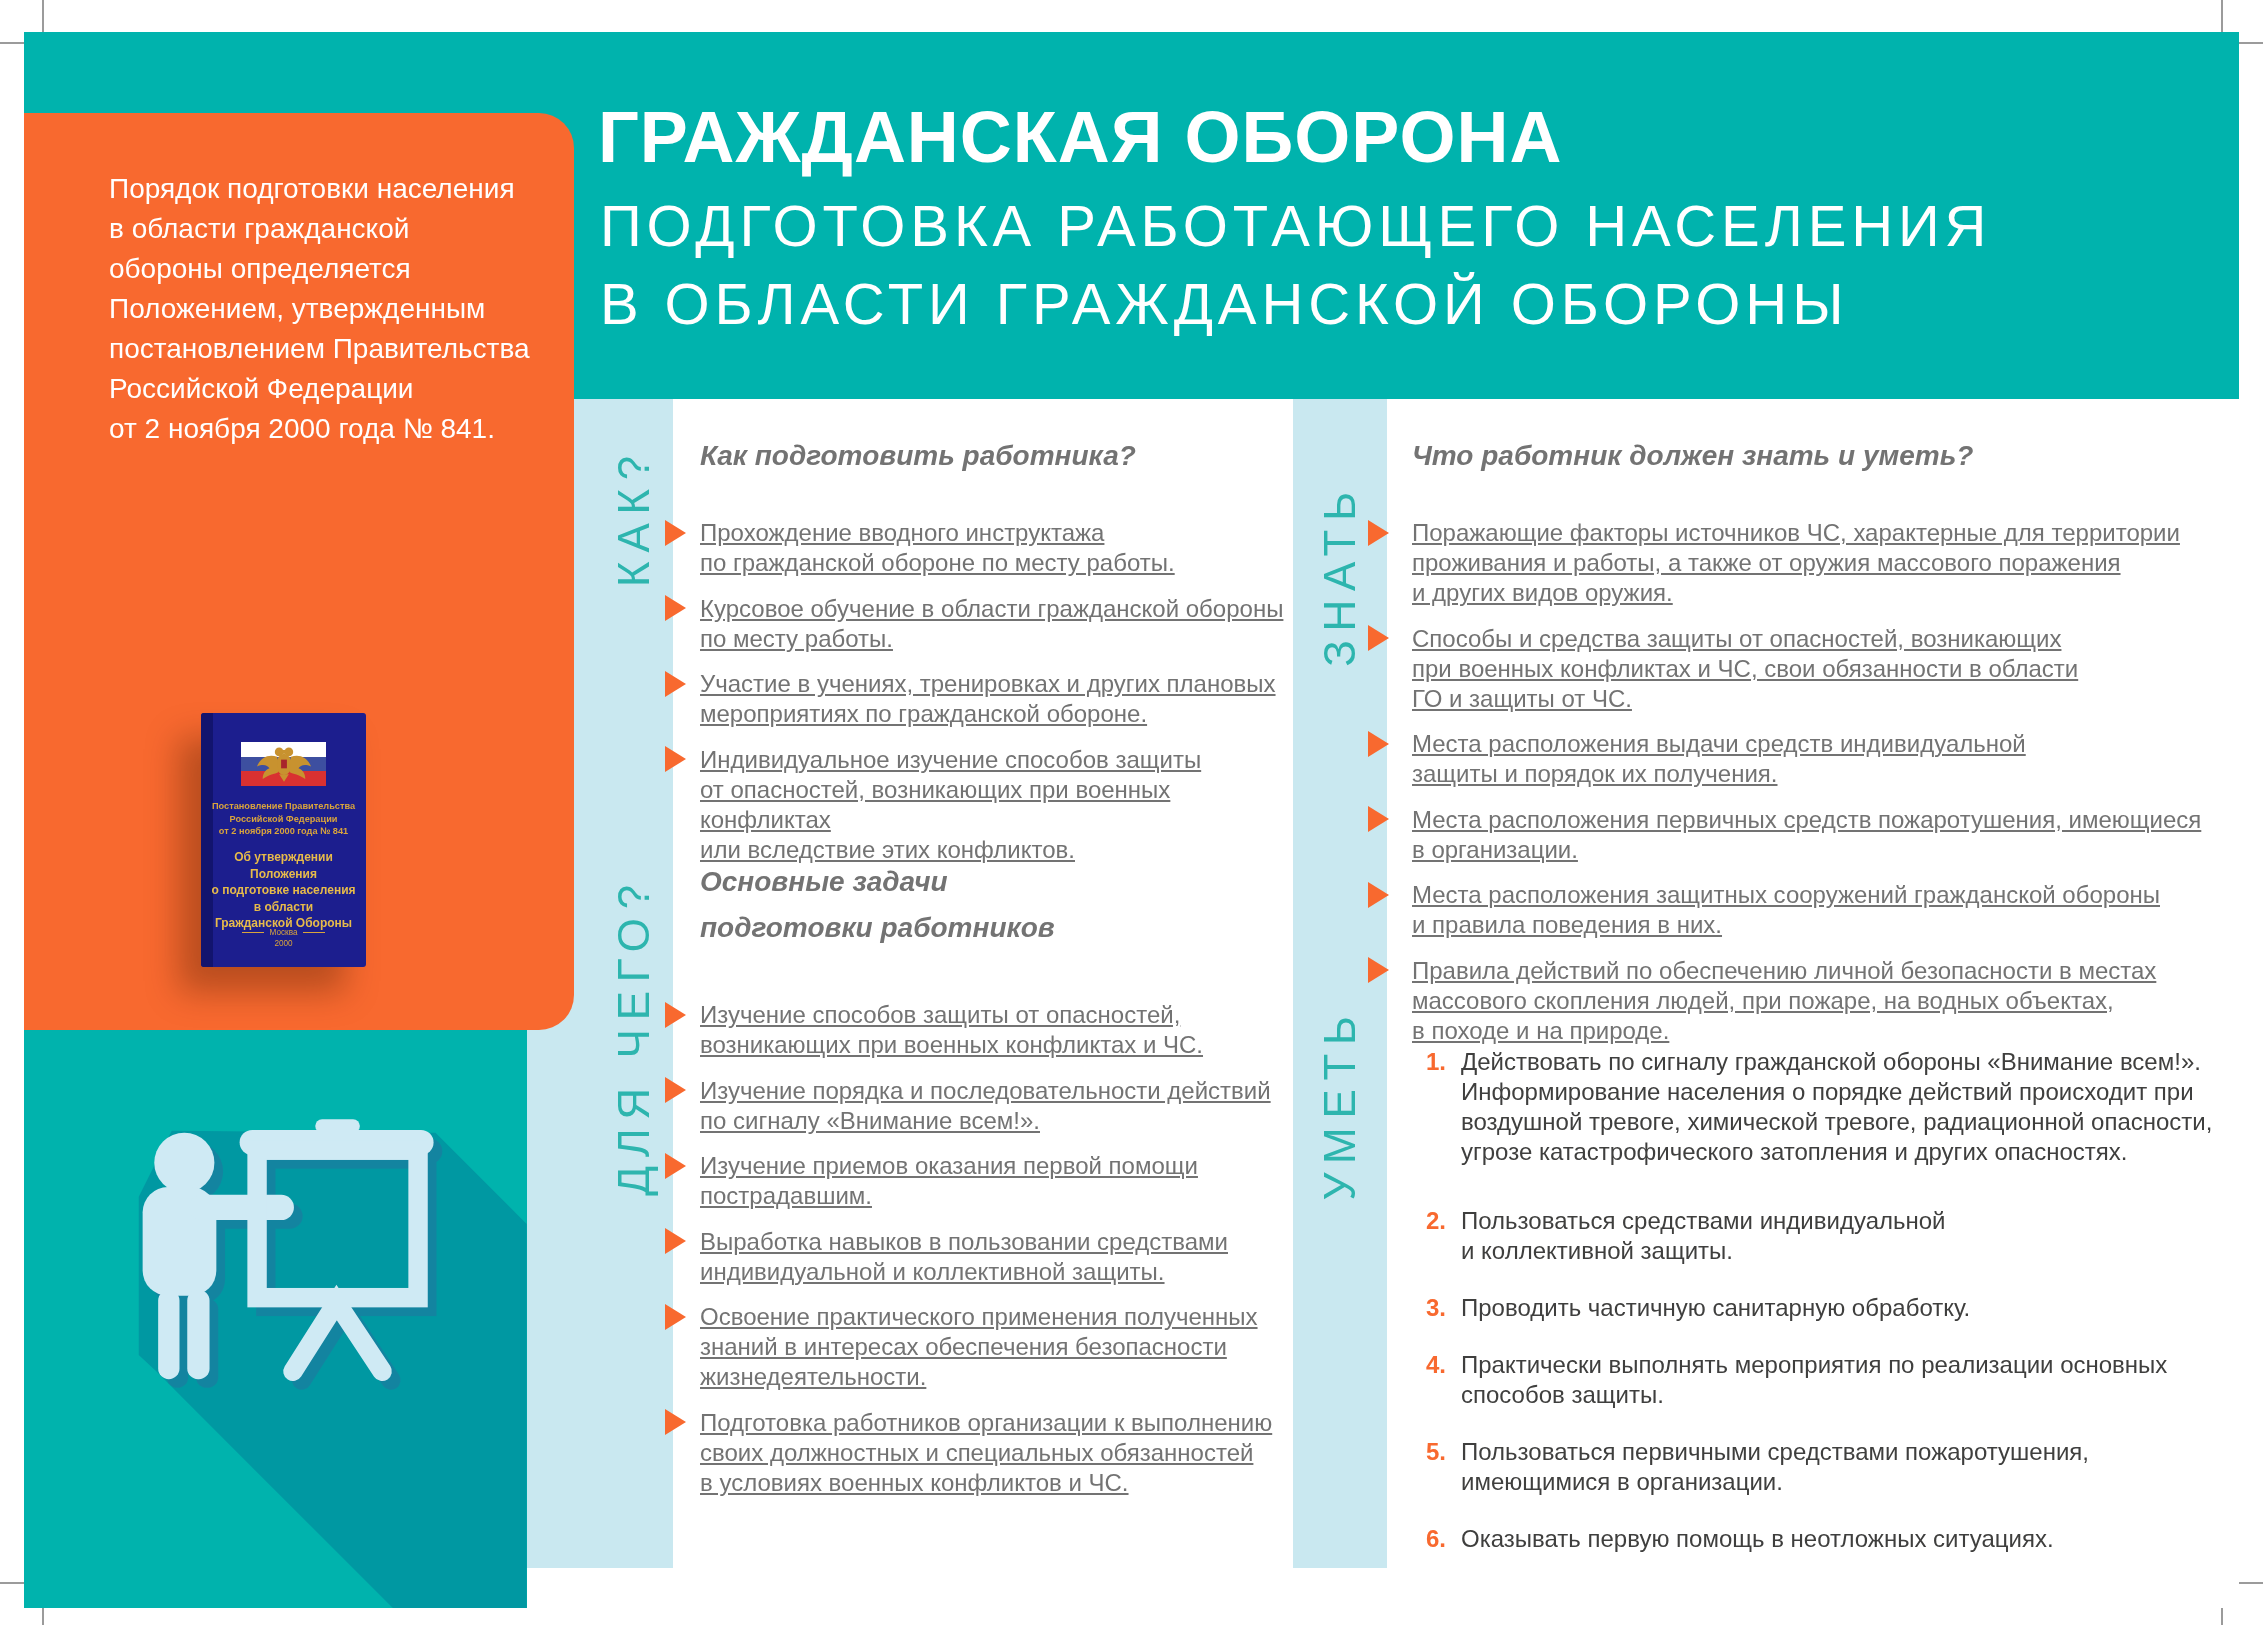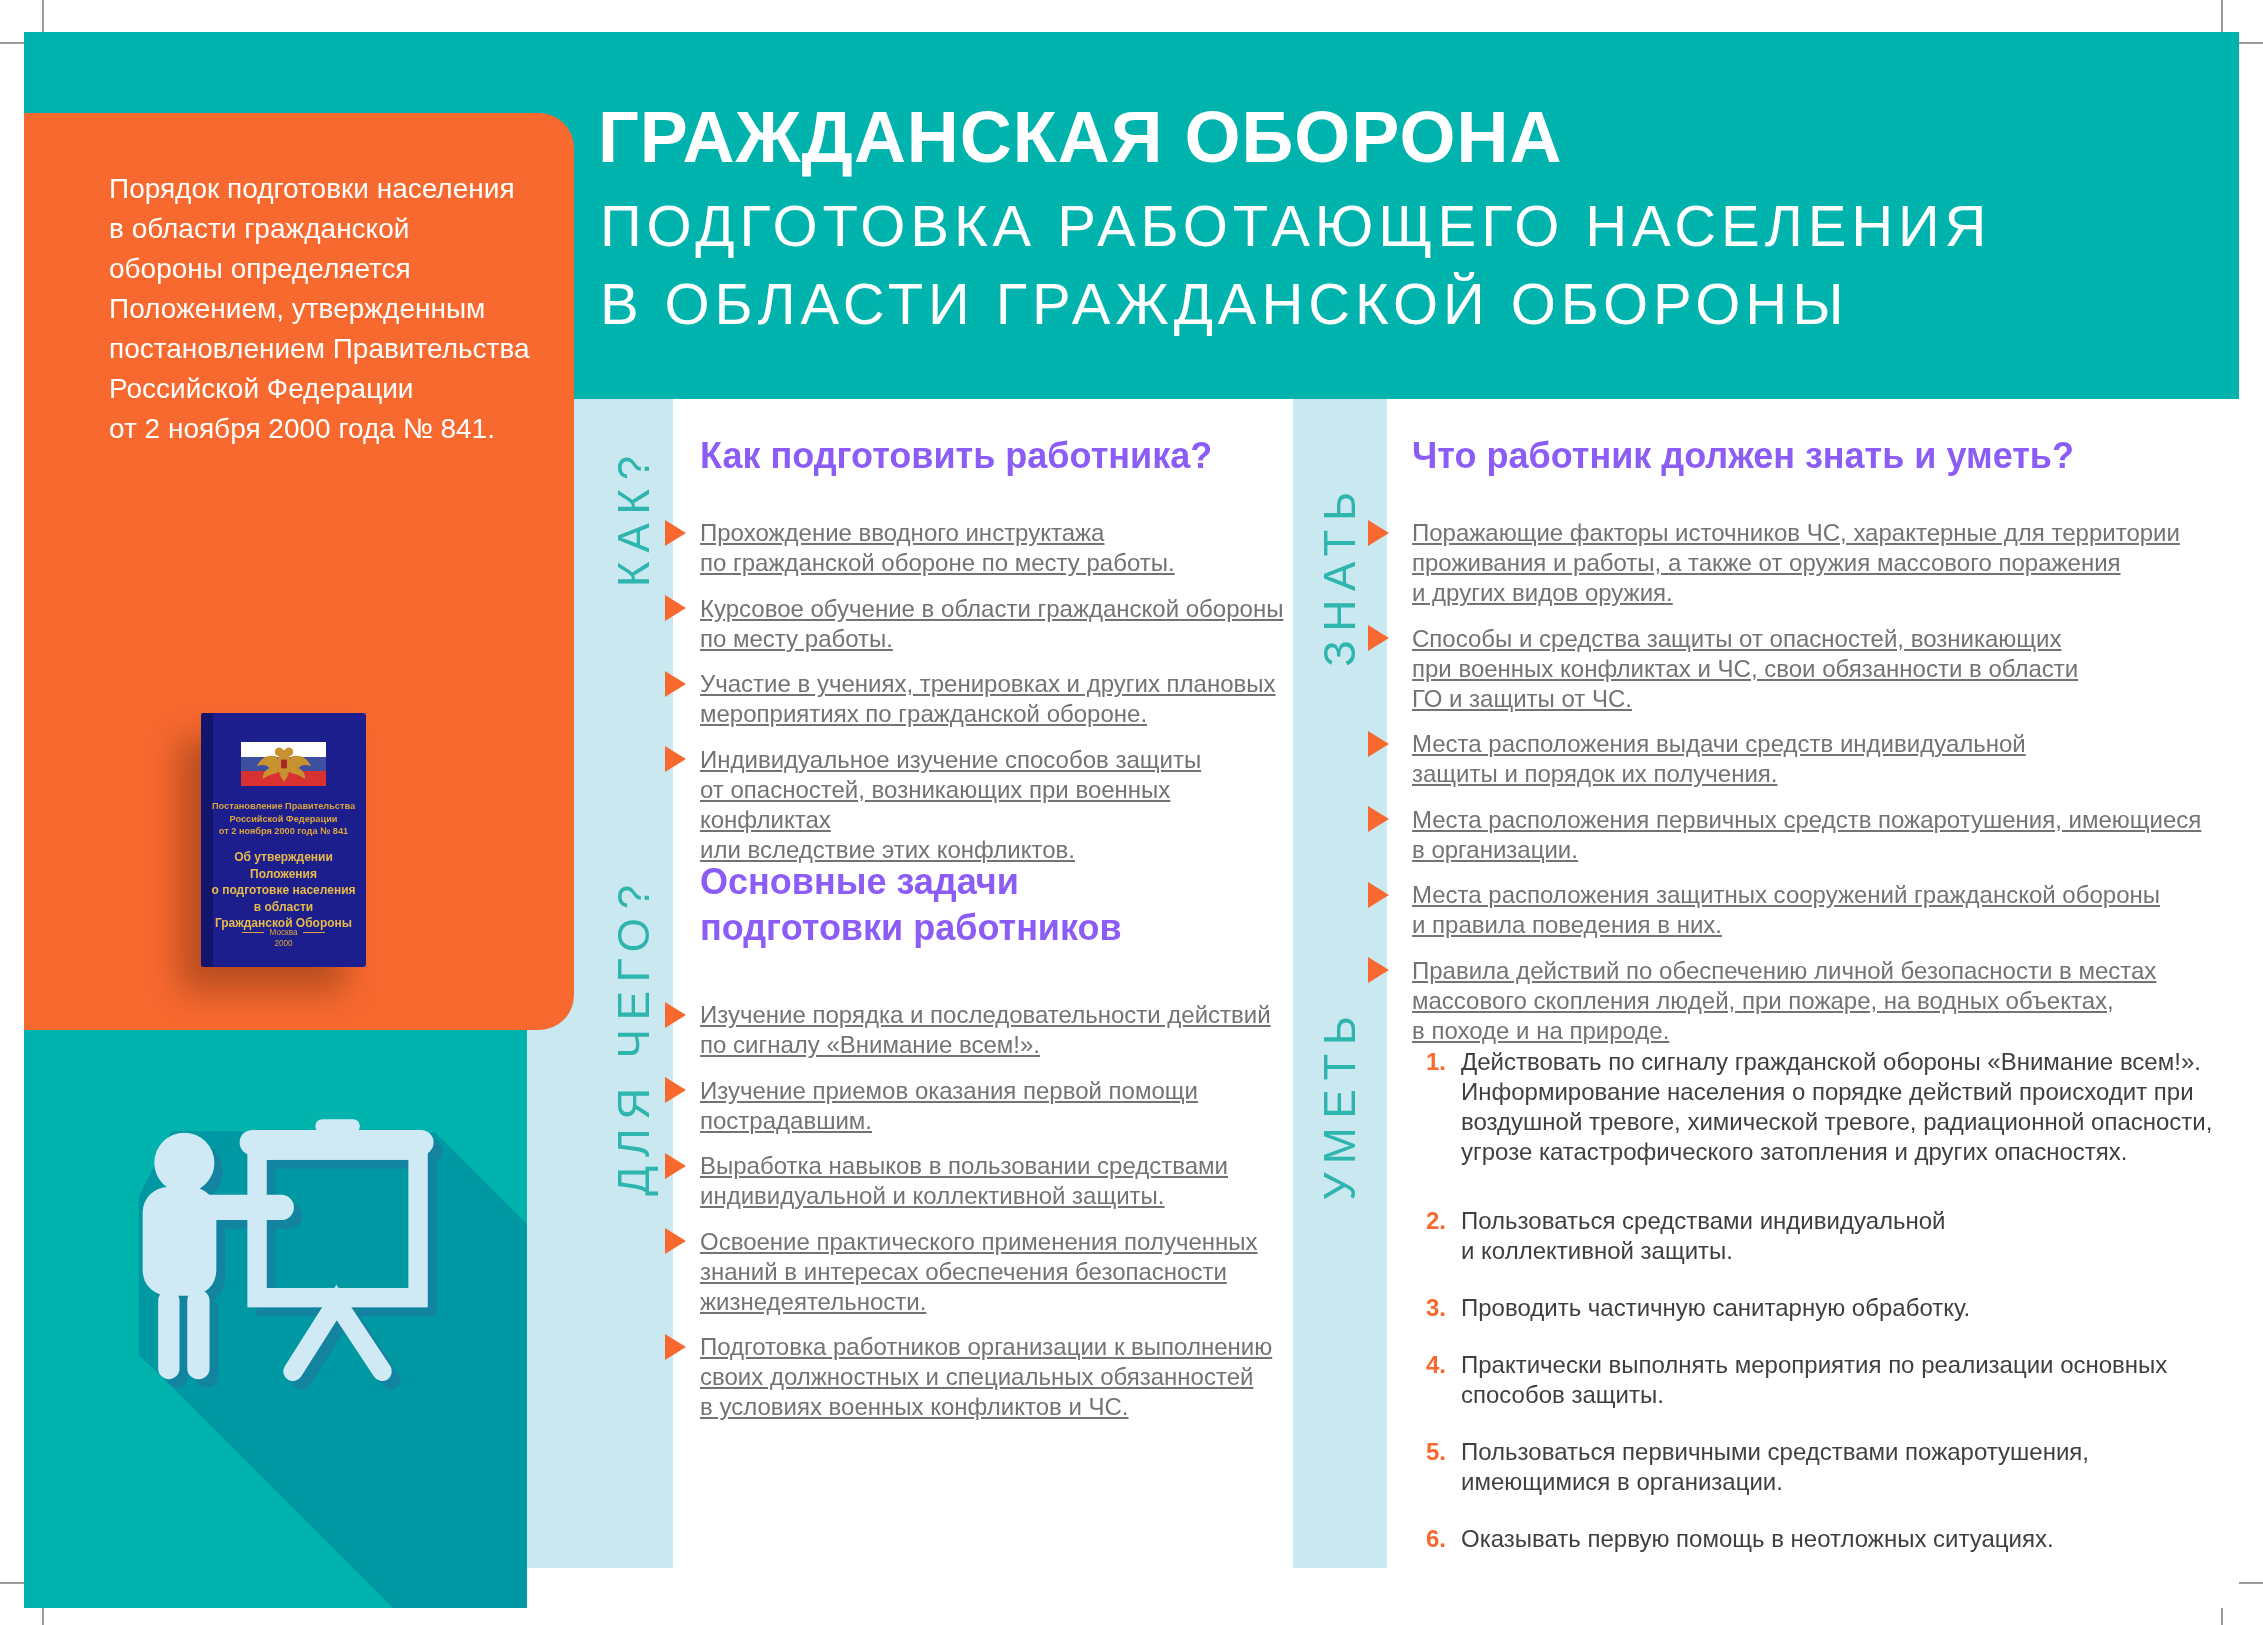--- a/index.html
+++ b/index.html
@@ -44,21 +44,21 @@
               font-size:12px;font-weight:bold;line-height:16.5px;white-space:pre-line;}
   .book-footer{position:absolute;left:0;bottom:17.5px;width:165px;text-align:center;color:#d9a43c;
                font-size:8.2px;line-height:10.7px;}
   .book-footer .rule{display:inline-block;width:21.3px;height:1px;background:#d9a43c;vertical-align:middle;margin:0 5.8px;}
 
   
   .teal-bg{position:absolute;left:0;top:998px;width:503px;height:578px;background:#00b3ad;overflow:hidden;}
 
   
   .sec{position:absolute;}
-  .sec h2{margin:0;color:#8b5cf6;font-size:36px;font-weight:bold;line-height:46px;white-space:pre-line;}
+  .sec h2{margin:0;color:#737373;font-size:28px;font-weight:bold;line-height:46px;white-space:pre-line;font-style:italic;}
   .bullet-list{margin-top:39px;}
   .bullet{position:relative;margin:0 0 15.5px 0;}
   .btext{display:block;color:#737373;font-size:24px;line-height:30px;white-space:pre-line;text-decoration:underline;}
   .arrow{position:absolute;top:1.9px;width:0;height:0;border-top:13.6px solid transparent;
          border-bottom:13.6px solid transparent;border-left:21.3px solid #f8692f;}
   .sec-how .arrow,.sec-tasks .arrow{left:-35px;}
   .sec-know .arrow{left:-44px;}
   .num-list{margin:0;}
   .num-item{display:flex;margin:0 0 27px 0;}
   .num-item .num{flex:0 0 35px;color:#f8692f;font-size:24px;font-weight:bold;line-height:30px;}
@@ -195,20 +195,25 @@
 или вследствие этих конфликтов.</span>
           </div>
         </div>
     </div>
 
     <div class="sec sec-tasks" style="left:676px;top:827px;width:597px;">
       <h2>Основные задачи
 подготовки работников</h2>
       <div class="bullet-list" style="margin-top:49px;">
 
+          <div class="bullet">
+            <span class="arrow"></span>
+            <span class="btext">Изучение способов защиты от опасностей,
+возникающих при военных конфликтах и ЧС.</span>
+          </div>
 
           <div class="bullet">
             <span class="arrow"></span>
             <span class="btext">Изучение порядка и последовательности действий
 по сигналу «Внимание всем!».</span>
           </div>
 
           <div class="bullet">
             <span class="arrow"></span>
             <span class="btext">Изучение приемов оказания первой помощи

